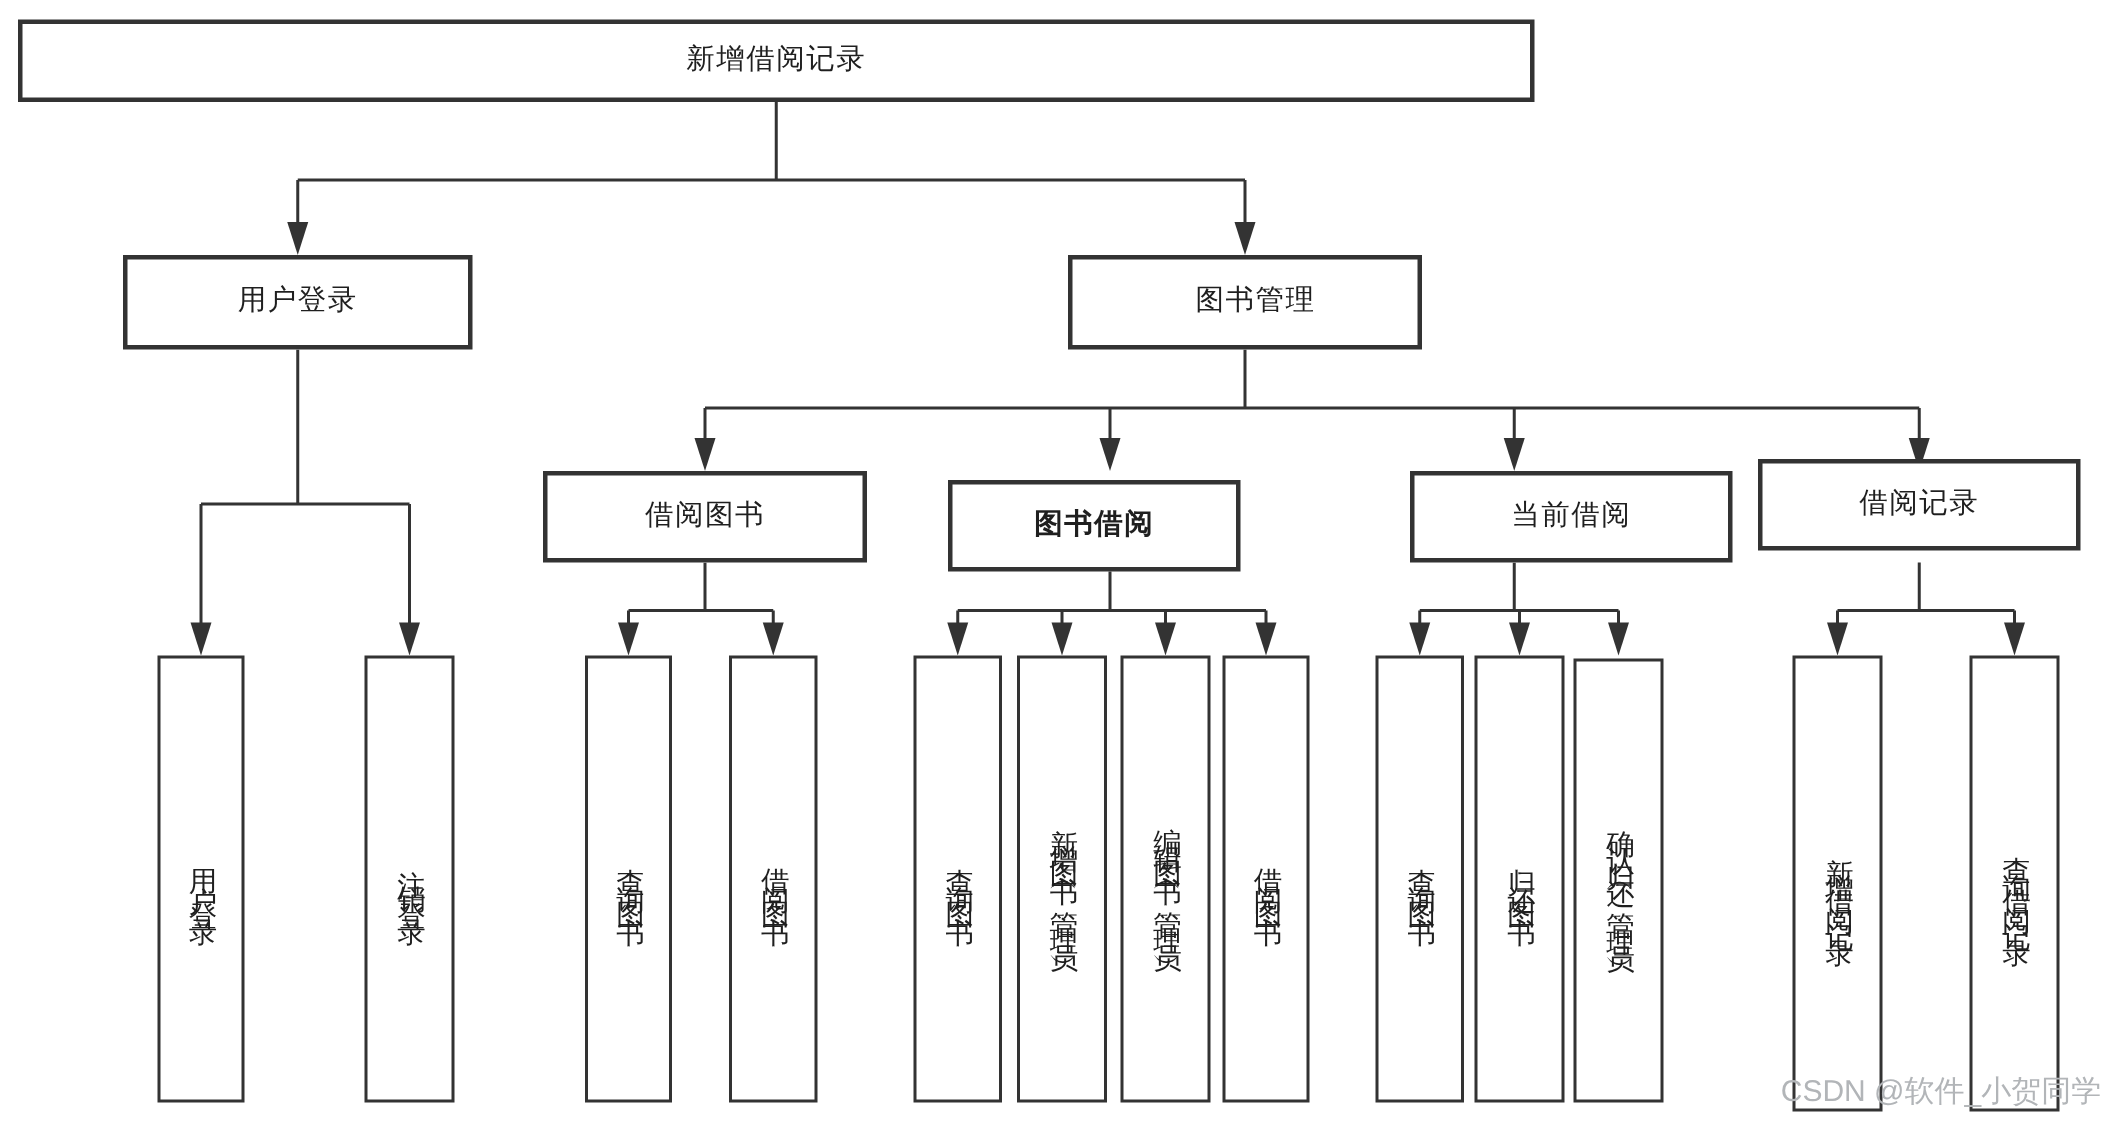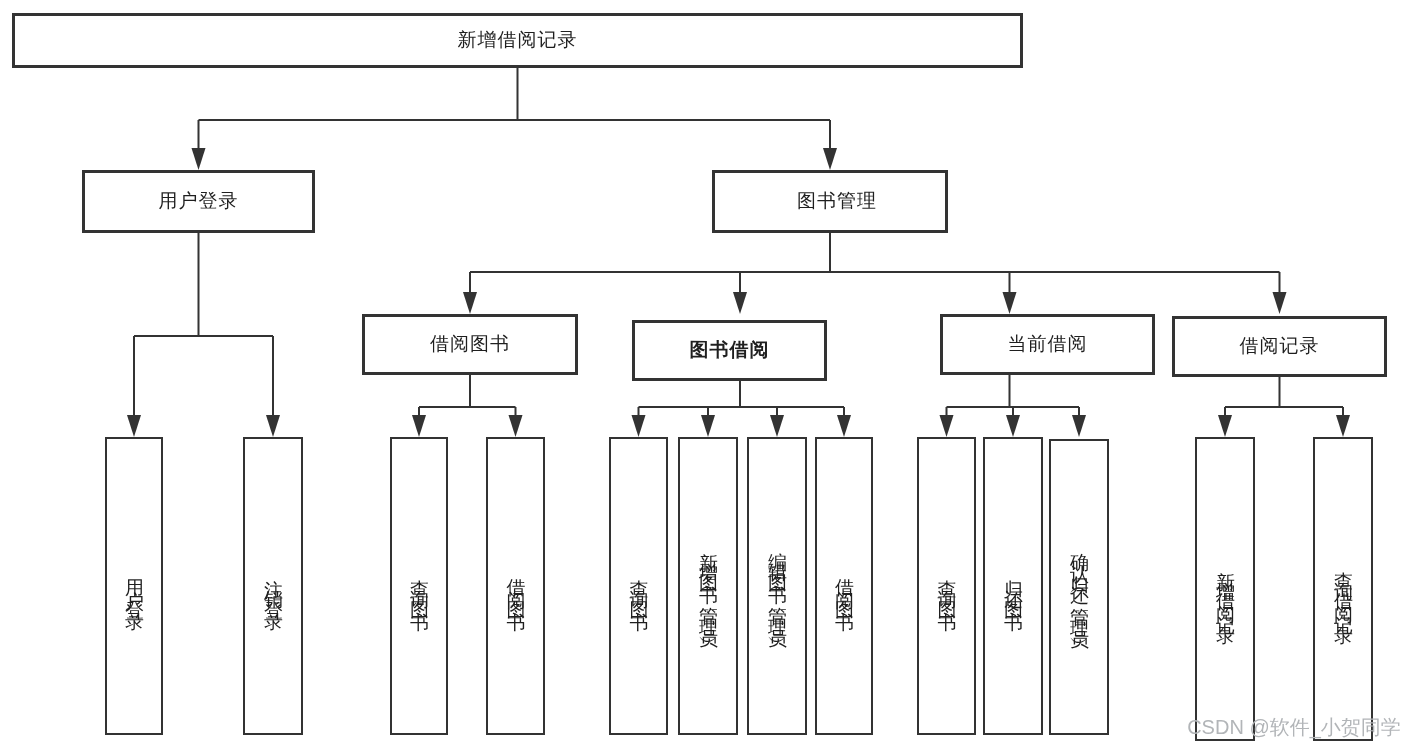--- a/index.html
+++ b/index.html
@@ -122,21 +122,21 @@
   </svg>
 
   <div class="node lvl1" style="left:12px; top:13px; width:1011px; height:55px;">新增借阅记录</div>
 
   <div class="node lvl2" style="left:82px; top:170px; width:233px; height:63px;">用户登录</div>
   <div class="node lvl2" style="left:712px; top:170px; width:236px; height:63px;padding-left:14px;">图书管理</div>
 
   <div class="node lvl3" style="left:362px; top:314px; width:216px; height:61px;">借阅图书</div>
   <div class="node lvl3" style="left:632px; top:320px; width:195px; height:61px;font-weight:bold;">图书借阅</div>
   <div class="node lvl3" style="left:940px; top:314px; width:215px; height:61px;">当前借阅</div>
-  <div class="node lvl3" style="left:1172px; top:316px; width:215px; height:61px;">借阅记录</div>
+  <div class="node lvl3" style="left:1172px; top:306px; width:215px; height:61px;">借阅记录</div>
 
   <div class="node vert" style="left:105px; top:437px; width:58px; height:298px;">用户登录</div>
   <div class="node vert" style="left:243px; top:437px; width:60px; height:298px;">注销登录</div>
 
   <div class="node vert" style="left:390px; top:437px; width:58px; height:298px;">查询图书</div>
   <div class="node vert" style="left:486px; top:437px; width:59px; height:298px;">借阅图书</div>
 
   <div class="node vert" style="left:609px; top:437px; width:59px; height:298px;">查询图书</div>
   <div class="node vert" style="left:678px; top:437px; width:60px; height:298px;">新增图书（管理员）</div>
   <div class="node vert" style="left:747px; top:437px; width:60px; height:298px;">编辑图书（管理员）</div>

